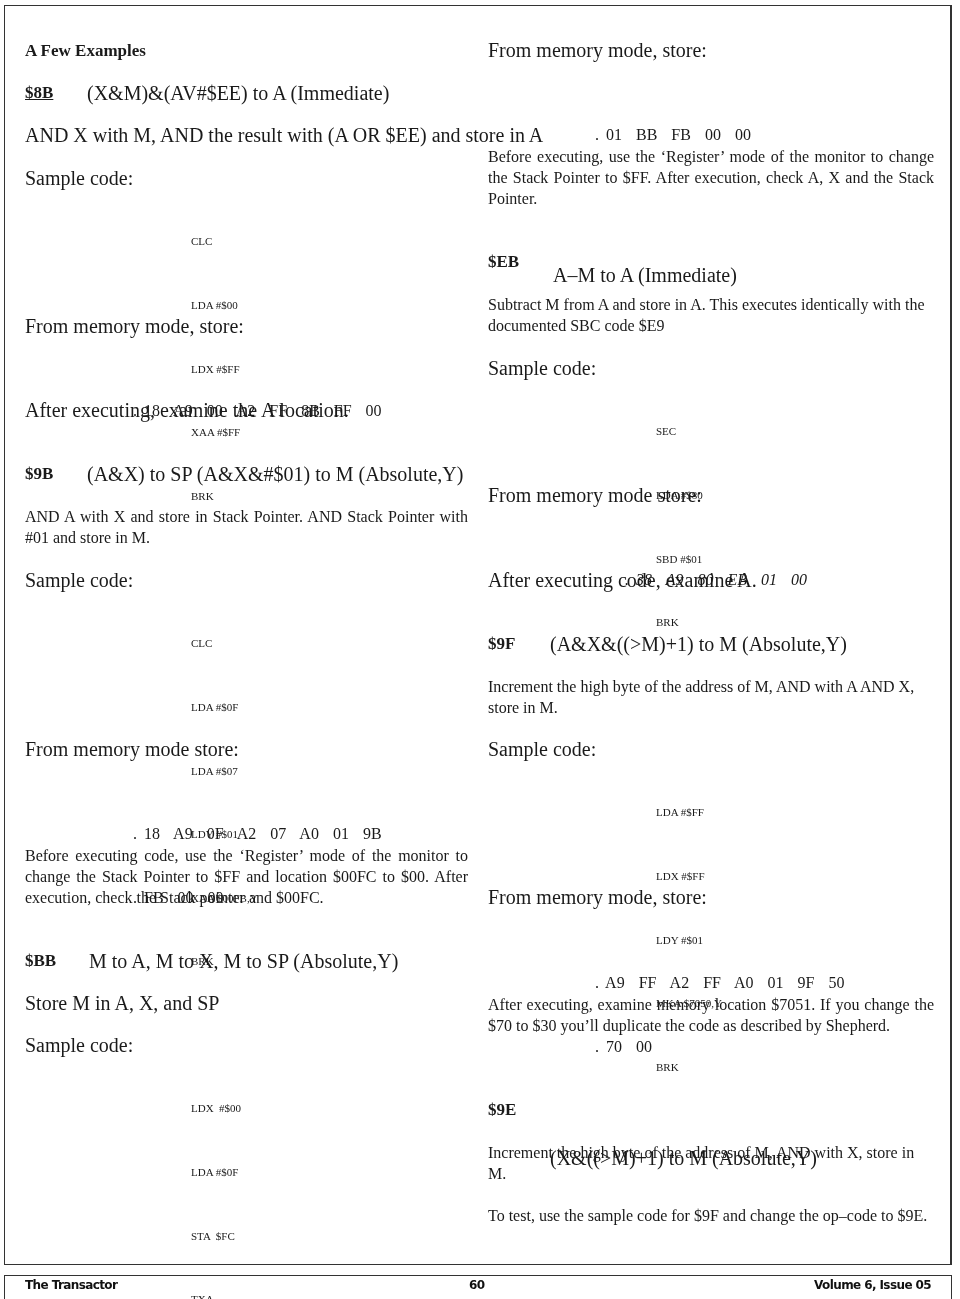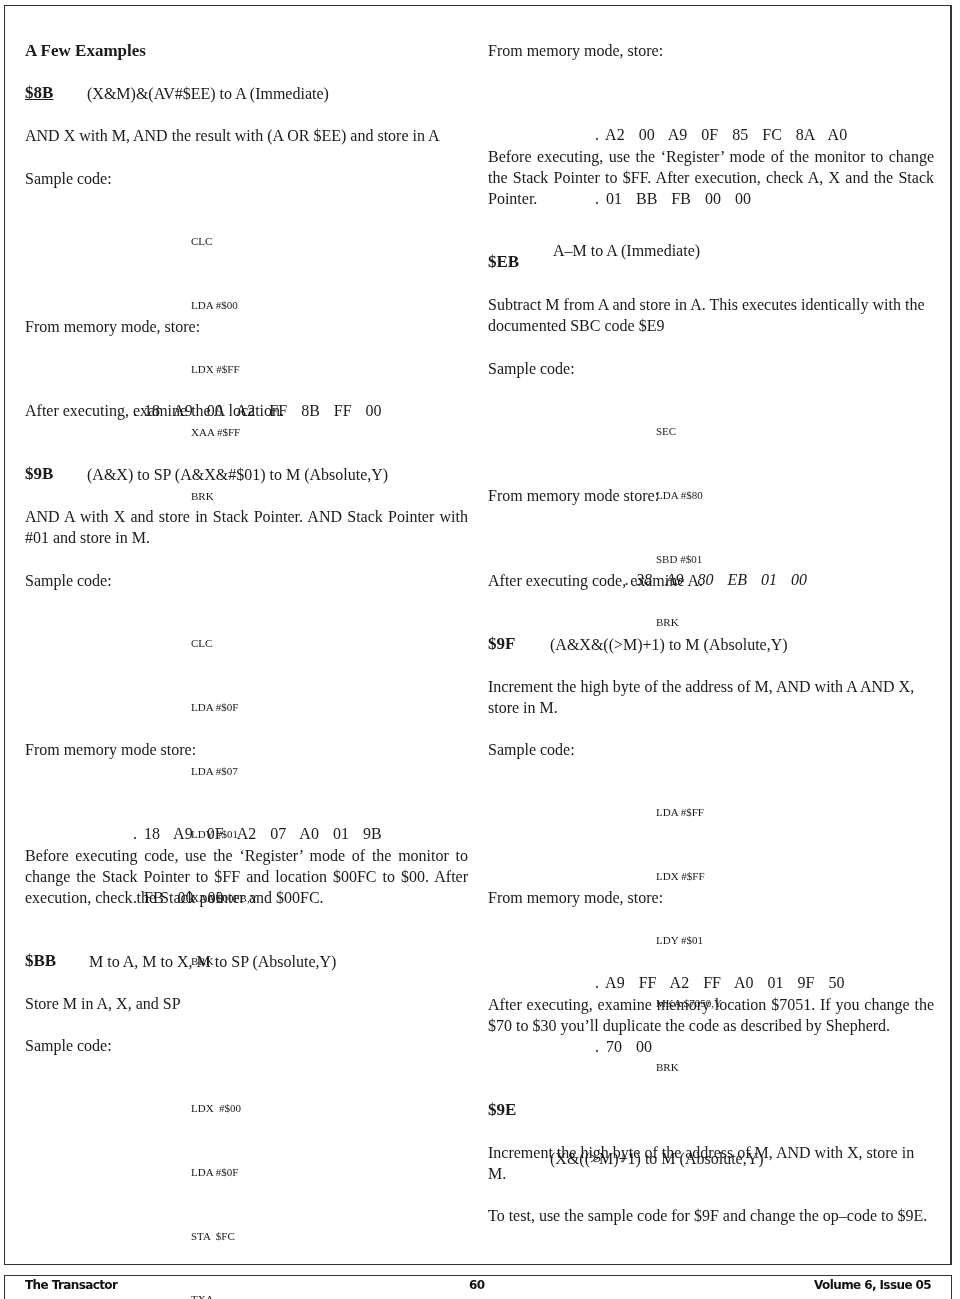--- a/index.html
+++ b/index.html
@@ -11,21 +11,21 @@
             border: 1.5px solid #333; box-sizing: border-box;
             font-family: "DejaVu Sans", sans-serif; font-weight: bold; font-size: 12px;
             letter-spacing: -0.6px; color: #111; }
   .footer span { position: absolute; top: 2px; }
   .f-left { left: 20px; }
   .f-center { left: 464px; }
   .f-right { right: 20px; }
   .col { position: absolute; top: 0; }
   .col-left { left: 25px; width: 445px; }
   .col-right { left: 488px; width: 446px; }
-  .line { position: absolute; font-size: 16px; line-height: 21px; white-space: nowrap; }
+  .line { position: absolute; font-size: 20px; line-height: 21px; white-space: nowrap; }
   .para { position: absolute; font-size: 16px; line-height: 21px; }
   .justify { text-align: justify; text-align-last: left; }
   .title { font-weight: bold; font-size: 17px; }
   .opcode { font-weight: bold; font-size: 17px; position: absolute; }
   .code { position: absolute; font-size: 11px; line-height: 21.2px; white-space: pre; }
   .hex { position: absolute; font-size: 16px; line-height: 21.2px; white-space: pre; word-spacing: 3px; }
 </style>
 </head>
 <body>
 
@@ -81,27 +81,26 @@
     <div>TXA</div>
     
     
     
   </div>
 </div>
 
 <div class="col col-right">
   <div class="line" style="top:40px;left:0;">From memory mode, store:</div>
   <div class="hex" style="top:82px;left:107px;">
-    <div>. A2  00  A9  0F  85  FC  8A  A0</div>
     <div>. 01  BB  FB  00  00</div>
   </div>
   <div class="para justify" style="top:146px;left:0;width:446px;">Before executing, use the ‘Register’ mode of the monitor to change the Stack Pointer to $FF. After execution, check A, X and the Stack Pointer.</div>
 
   <div class="opcode" style="top:252px;left:0;">$EB</div>
-  <div class="line" style="top:240px;left:65px;">A–M to A     (Immediate)</div>
+  <div class="line" style="top:265px;left:65px;">A–M to A     (Immediate)</div>
   <div class="para" style="top:294px;left:0;width:446px;">Subtract M from A and store in A. This executes identically with the documented SBC code $E9</div>
   <div class="line" style="top:358px;left:0;">Sample code:</div>
   <div class="code" style="top:379px;left:168px;">
     <div>SEC</div>
     <div>LDA #$80</div>
     <div>SBD #$01</div>
     <div>BRK</div>
   </div>
   <div class="line" style="top:485px;left:0;">From memory mode store:</div>
   <div class="hex" style="top:527px;left:137px;font-style:italic;">

